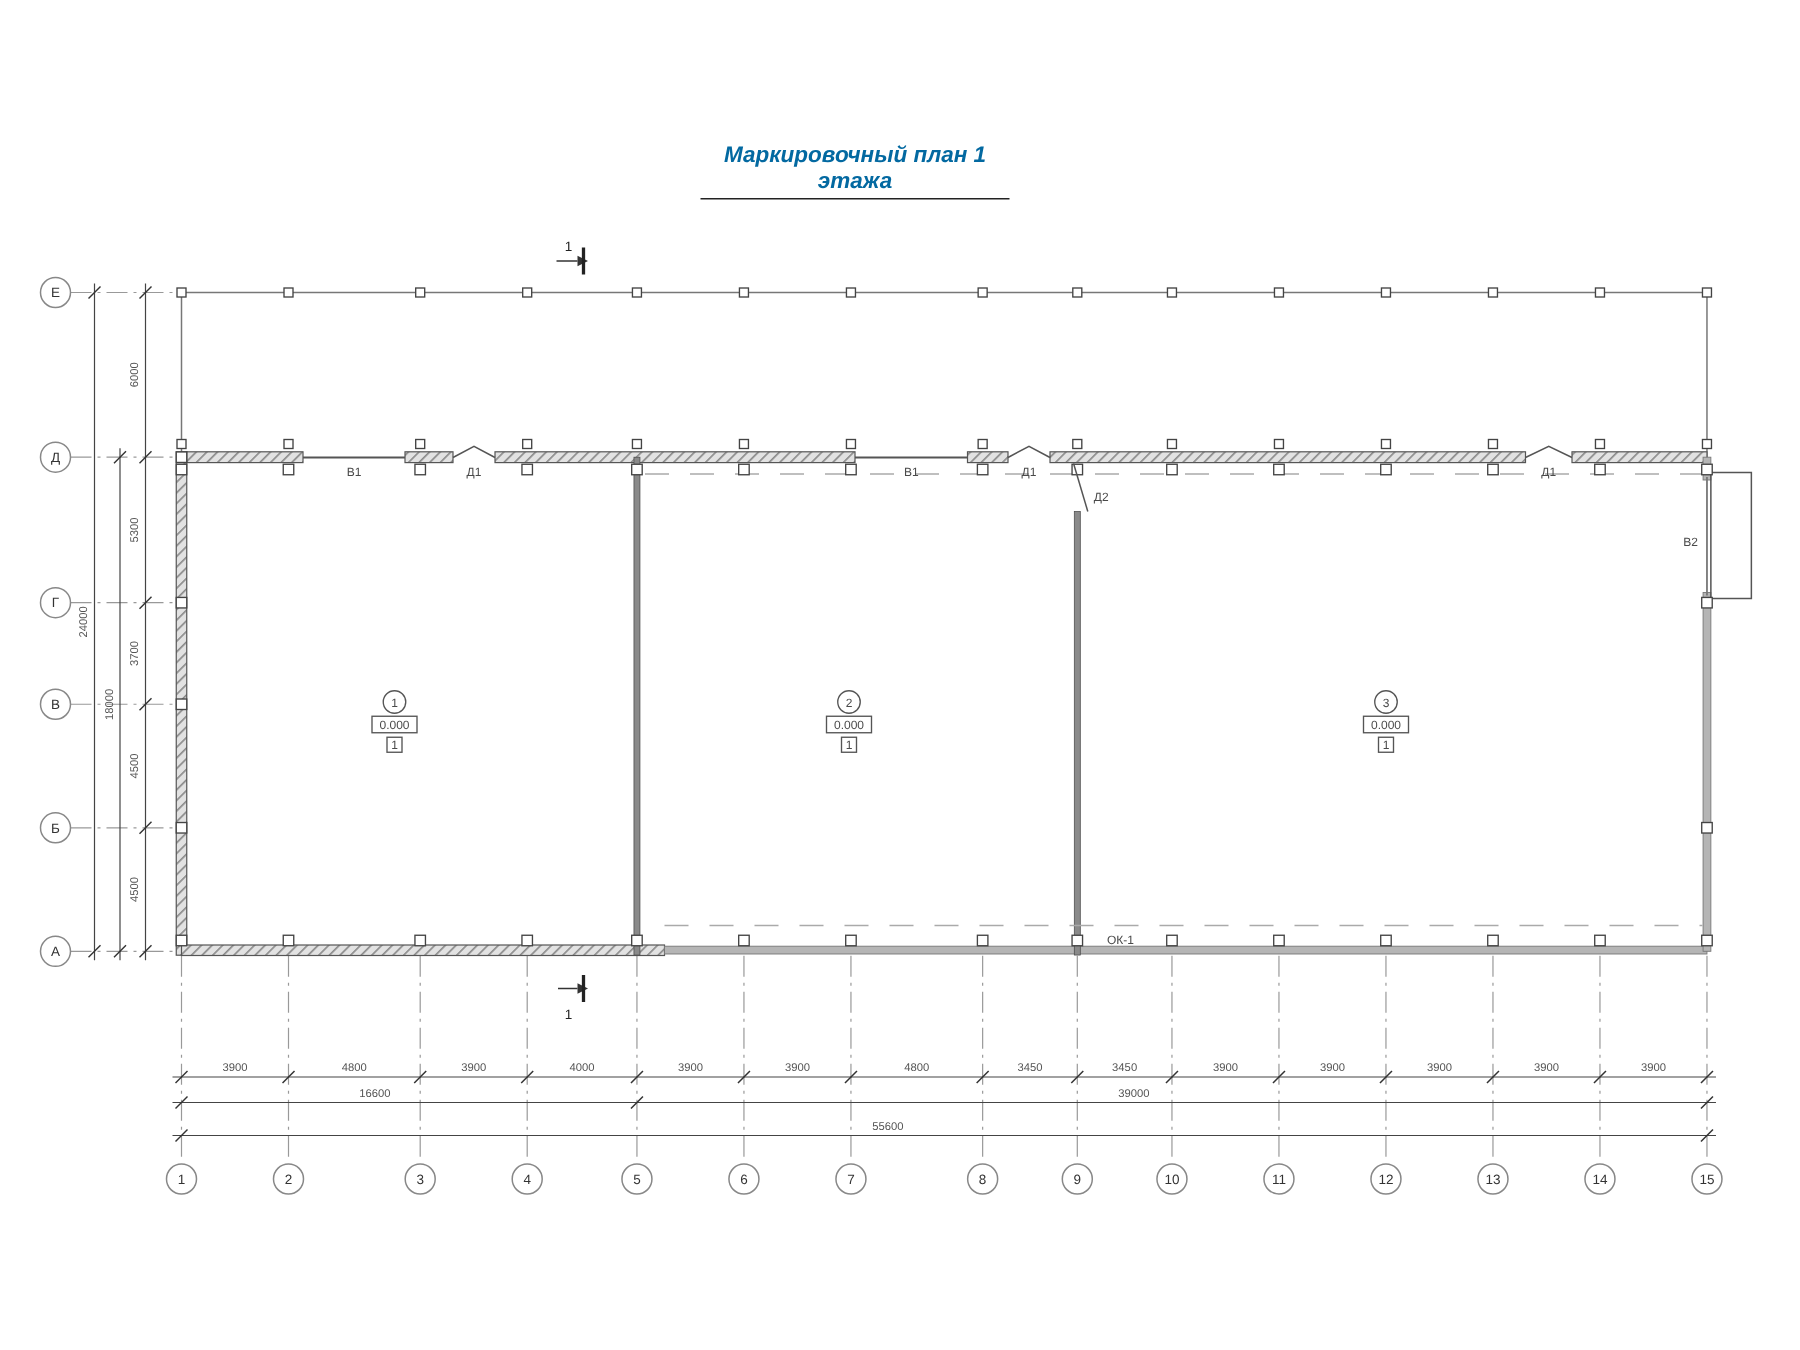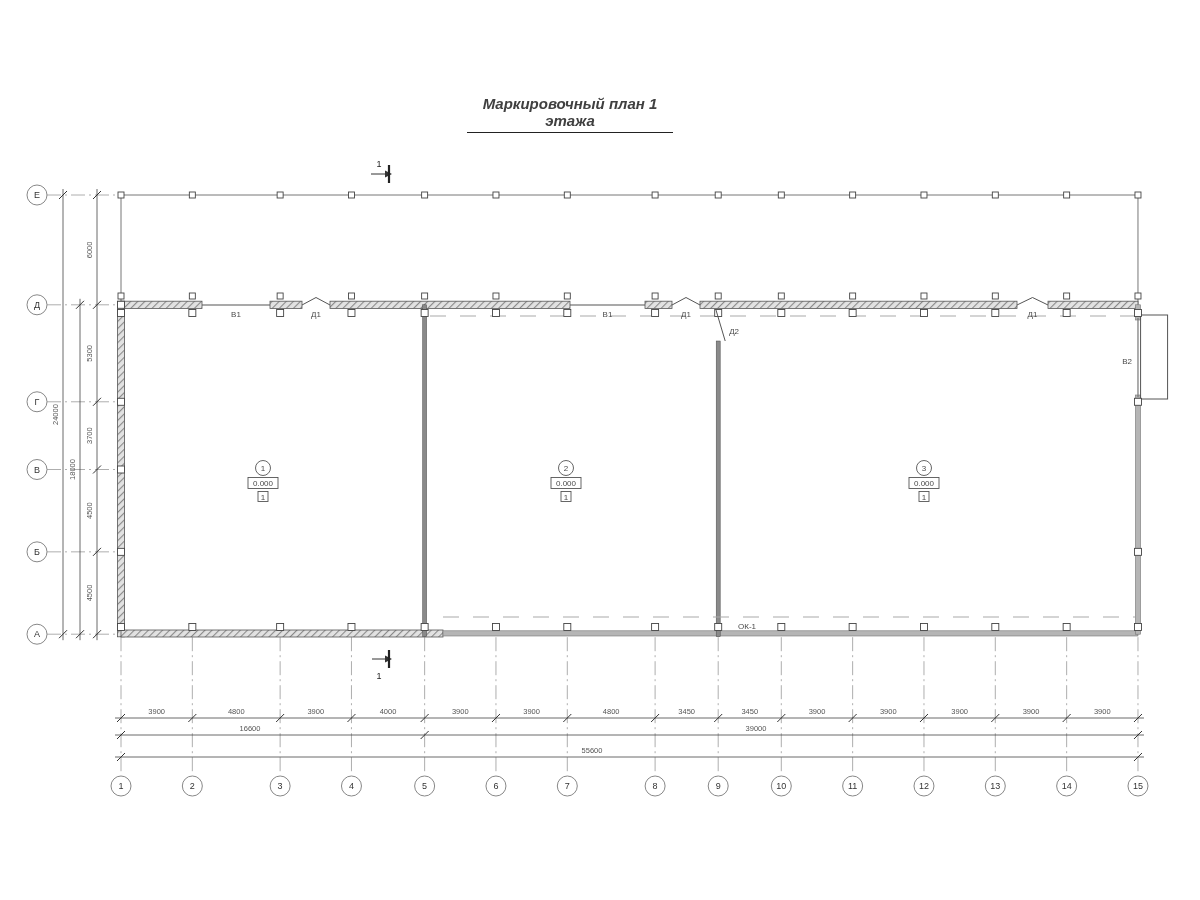--- a/index.html
+++ b/index.html
@@ -1,19 +1,19 @@
 <!DOCTYPE html>
 <html><head>
 <meta charset="utf-8">
 <style>
   html,body{margin:0;padding:0;background:#ffffff;}
   .sheet{position:relative;width:1200px;height:900px;background:#fff;overflow:hidden;
          font-family:"Liberation Sans",sans-serif;}
   .drawing-title{position:absolute;left:467px;top:95px;width:206px;text-align:center;
-         font-style:italic;font-weight:bold;font-size:15px;color:#404040;
+         font-style:italic;font-weight:bold;font-size:15px;color:#0369a1;
          border-bottom:1.2px solid #222;padding-bottom:3px;}
   svg text{font-family:"Liberation Sans",sans-serif;}
 </style>
 </head>
 <body>
 
 <div class="sheet">
   <div class="drawing-title">Маркировочный план 1 этажа</div>
   <svg id="plan" width="1200" height="900" viewBox="0 0 1200 900" style="position:absolute;left:0;top:0;">
       <defs>

